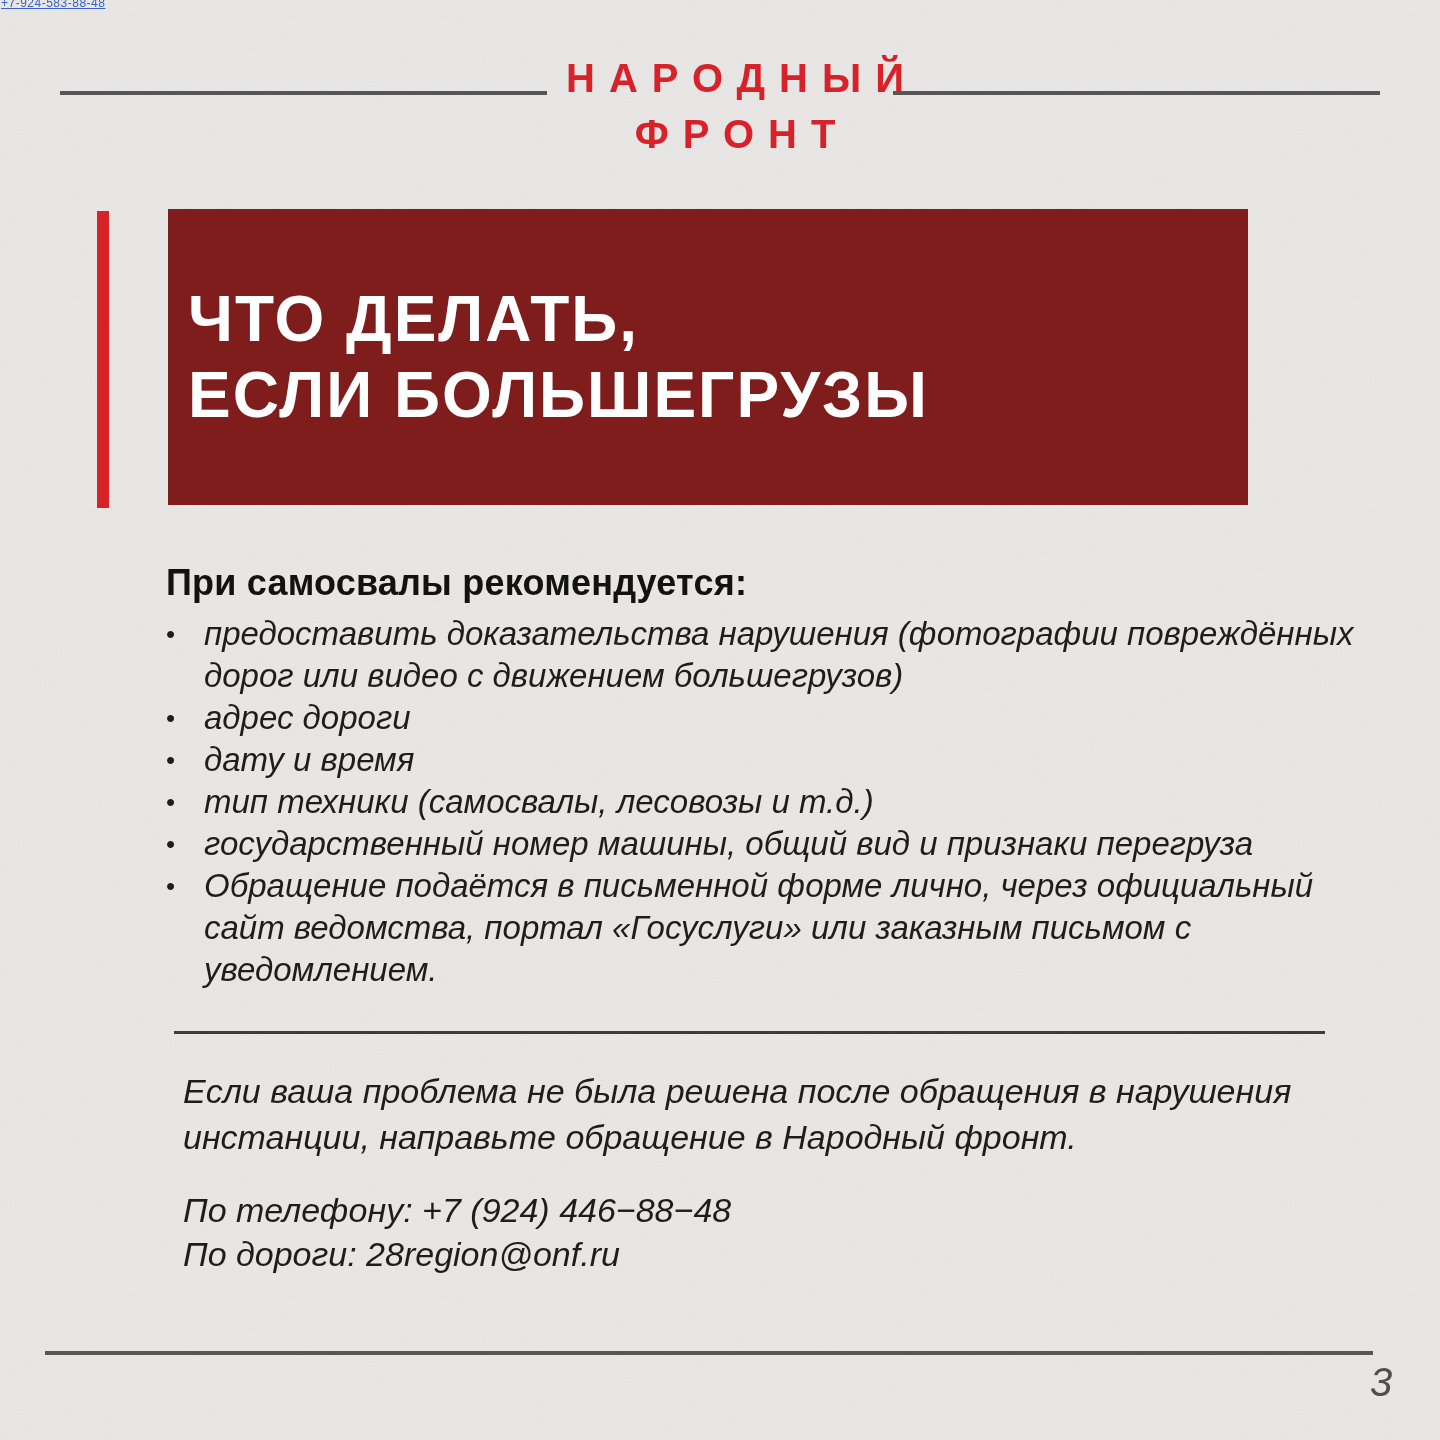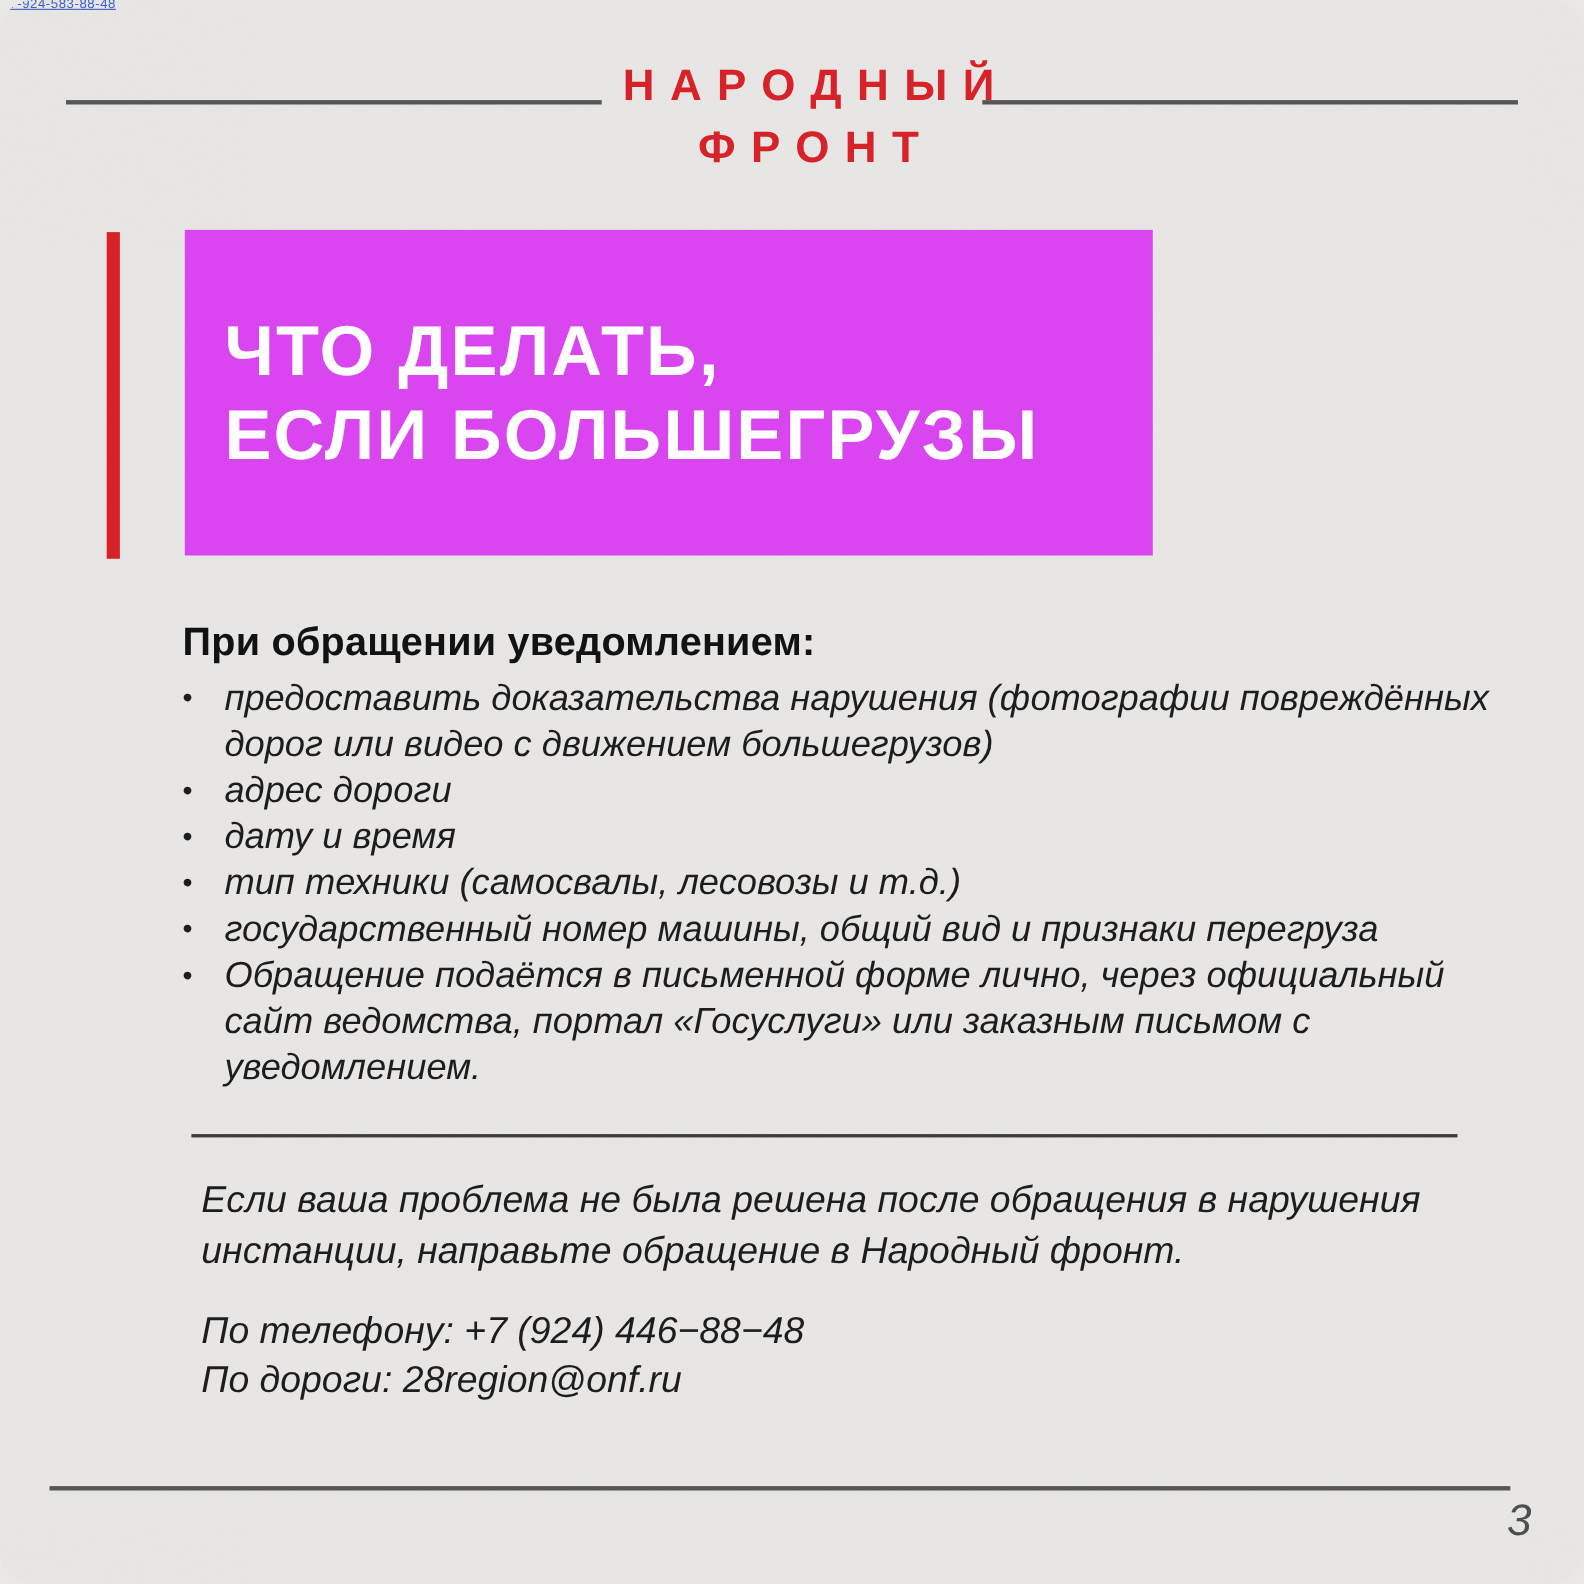--- a/index.html
+++ b/index.html
@@ -8,21 +8,20 @@
     font-family: "Liberation Sans", sans-serif;
     background: #e9e8e6;
     overflow: hidden;
   }
   .page {
     position: relative;
     width: 1440px;
     height: 1440px;
     background: #e9e8e6;
     overflow: hidden;
-    border-radius: 30px;
   }
   .texture {
     position: absolute;
     left: 0; top: 0;
     width: 1440px; height: 1440px;
     opacity: .55;
     pointer-events: none;
   }
   
   .top-link {
@@ -57,26 +56,26 @@
   
   .accent-bar {
     position: absolute;
     left: 97px; top: 211px;
     width: 12px; height: 297px;
     background: #d7222a;
   }
   .banner {
     position: absolute;
     left: 168px; top: 209px;
-    width: 880px; height: 296px;
-    background: #d946ef;
+    width: 1080px; height: 296px;
+    background: #7f1d1d;
     display: flex;
     flex-direction: column;
     justify-content: center;
-    padding-left: 36px;
+    padding-left: 20px;
   }
   .banner h1 {
     color: #ffffff;
     font-size: 64px;
     line-height: 76px;
     font-weight: 700;
     letter-spacing: 2px;
     text-transform: uppercase;
   }
   .banner h1 span { display: block; }
@@ -175,21 +174,21 @@
 
   <div class="accent-bar"></div>
 
   <section class="banner">
     <h1>
       <span>ЧТО ДЕЛАТЬ,</span>
       <span>ЕСЛИ БОЛЬШЕГРУЗЫ</span>
     </h1>
   </section>
 
-  <h2 class="recs-heading">При обращении уведомлением:</h2>
+  <h2 class="recs-heading">При самосвалы рекомендуется:</h2>
 
   <ul class="recs-list">
     <li>
       <span class="marker">•</span>
       <span class="text">предоставить доказательства нарушения (фотографии повреждённых дорог или видео с движением большегрузов)</span>
     </li>
     <li>
       <span class="marker">•</span>
       <span class="text">адрес дороги</span>
     </li>

